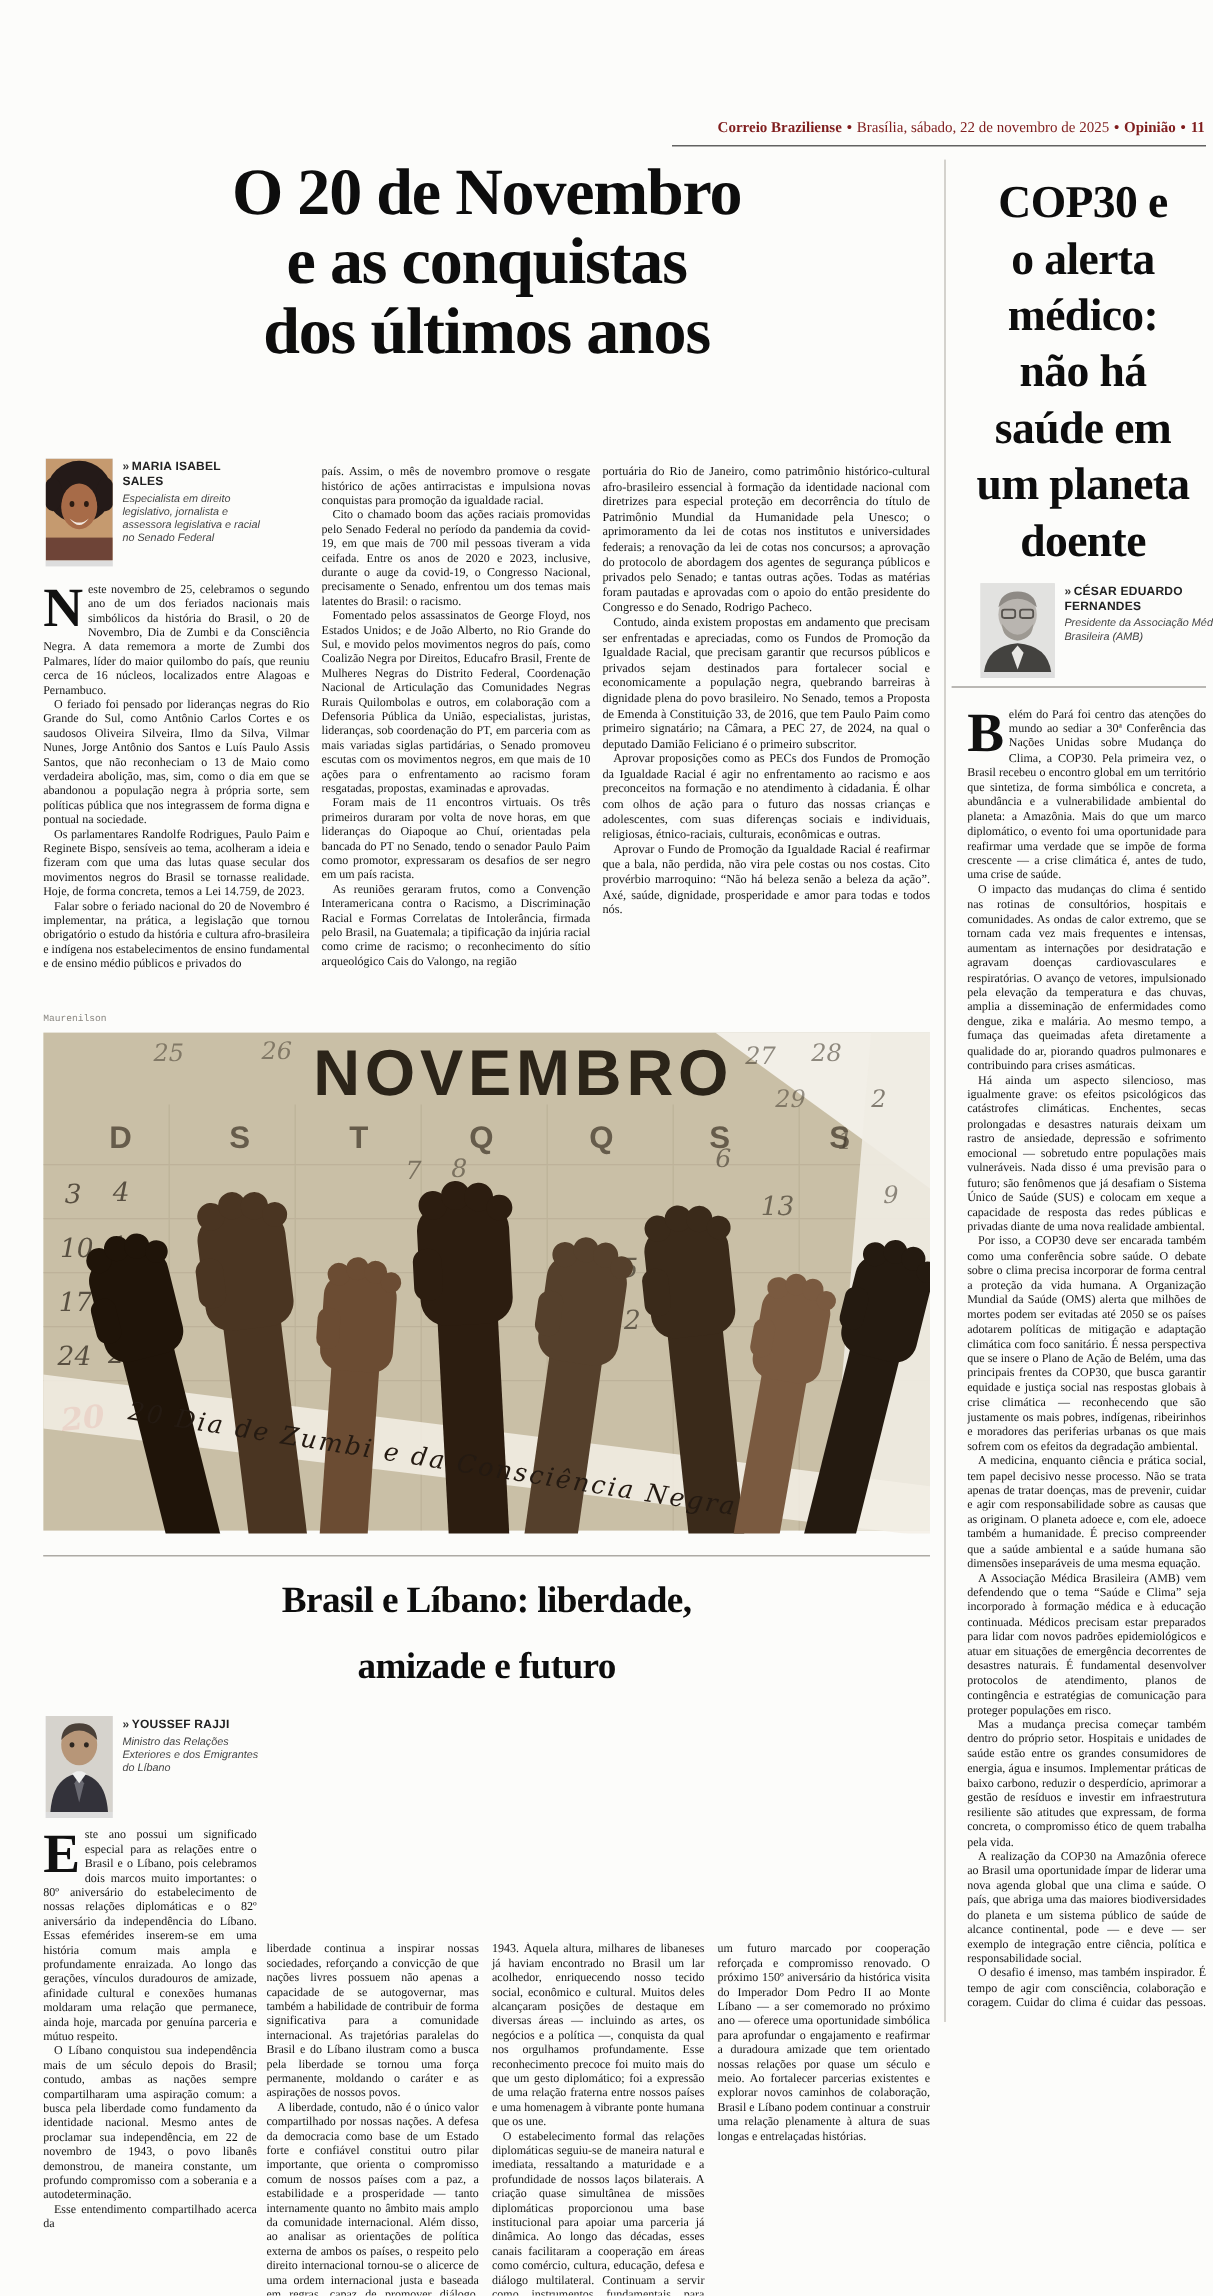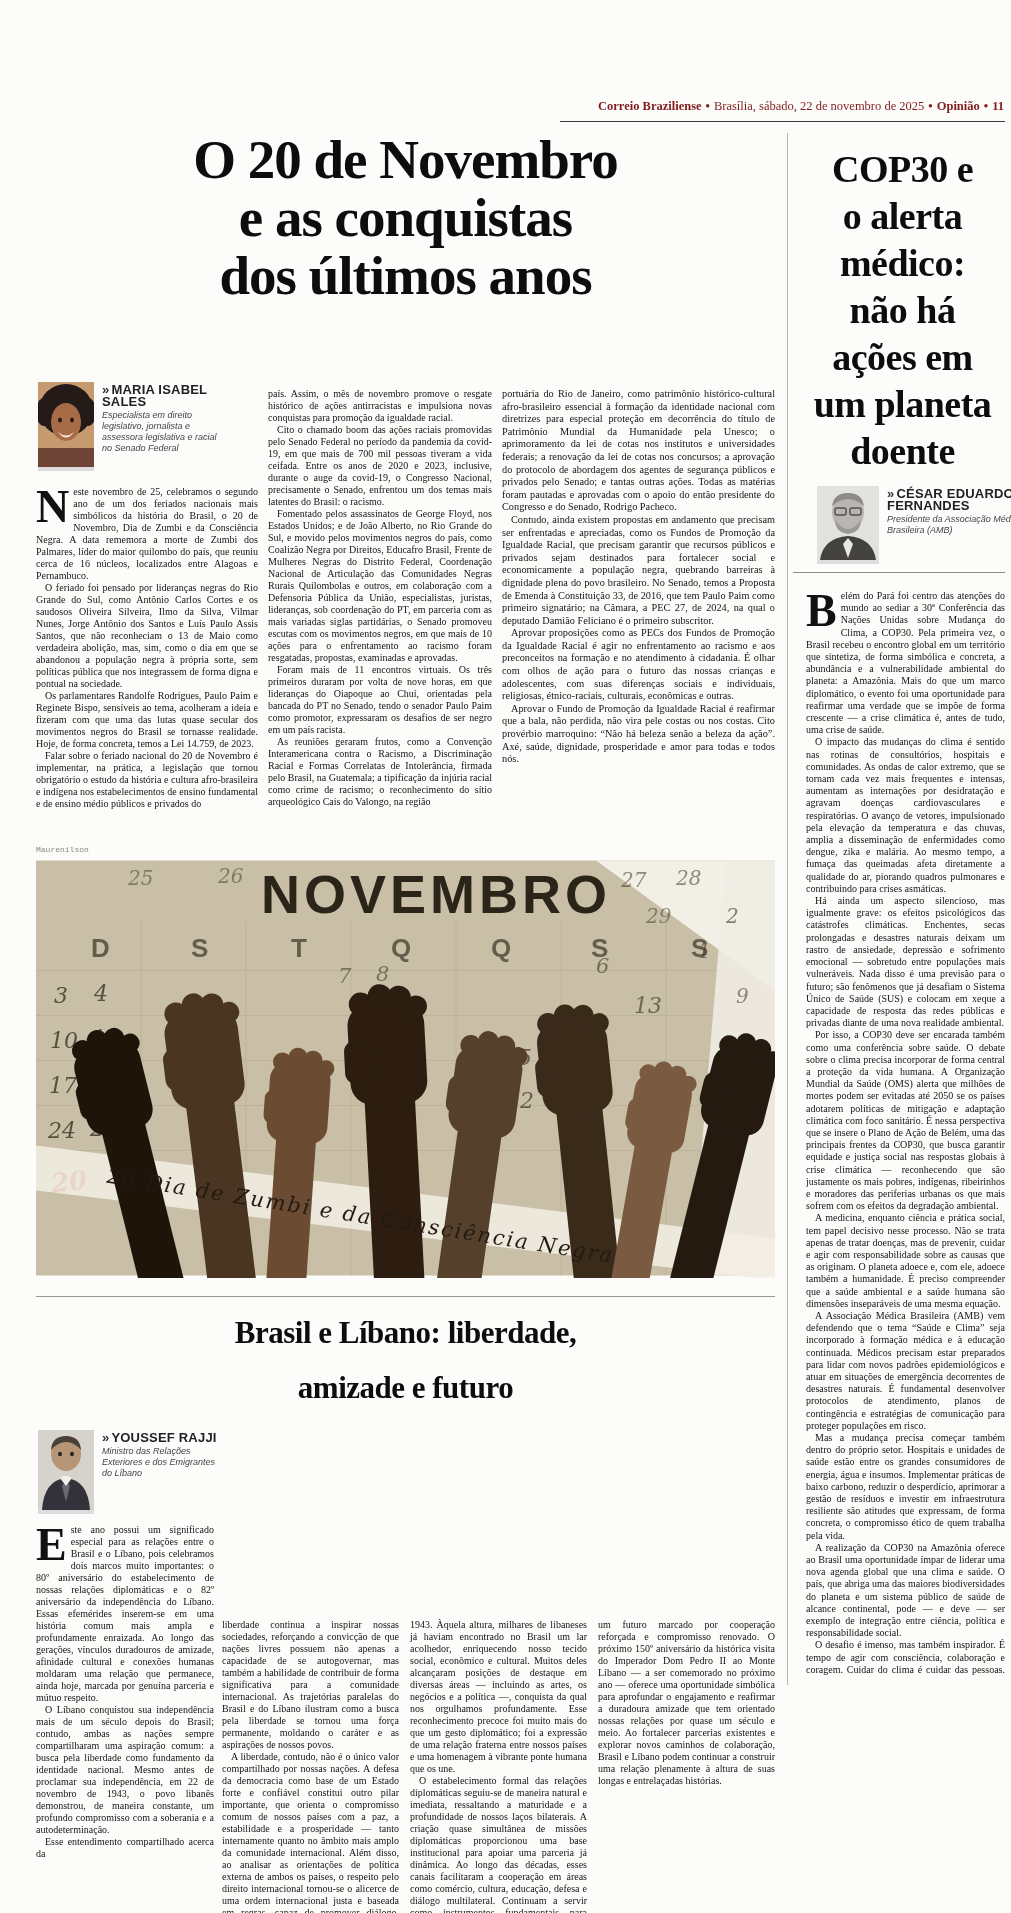--- a/index.html
+++ b/index.html
@@ -21,21 +21,21 @@
   .headline-main{left:36px;top:131px;width:739px;}
   .headline-main p{font-size:55px;line-height:58px;letter-spacing:-1px;}
   .headline-leb{left:36px;top:1305px;width:739px;}
   .headline-leb p{font-size:31px;line-height:55px;letter-spacing:-0.5px;}
   .headline-cop{left:798px;top:146px;width:209px;}
   .headline-cop p{font-size:38px;line-height:47px;letter-spacing:-0.5px;}
   
   .byline{display:flex;gap:8px;font-family:"Liberation Sans", sans-serif;}
   .byline .photo{flex:0 0 auto;overflow:hidden;background:#ddd;}
   .byline .who{padding-top:2px;}
-  .byline .name{font-size:13px;font-weight:bold;letter-spacing:.2px;color:#222;line-height:12px;}
+  .byline .name{font-size:10px;font-weight:bold;letter-spacing:.2px;color:#222;line-height:12px;}
   .byline .marker{font-weight:bold;color:#333;padding-right:2px;}
   .byline .role{font-size:9px;font-style:italic;color:#444;line-height:11px;margin-top:2px;}
   .byline-main{left:38px;top:382px;width:180px;}
   .byline-cop{left:793px;top:486px;width:212px;padding-left:24px;}
   .byline-leb{left:38px;top:1430px;width:180px;}
   .cop-rule{left:793px;top:572px;width:212px;height:1px;background:#8f8c86;}
   
   .col{font-size:10px;line-height:12px;text-align:justify;overflow:hidden;color:#141414;}
   .col p{margin:0;text-indent:9px;}
   .col p:first-child{text-indent:0;}
@@ -231,21 +231,21 @@
     <p>Guiado por essa apreciação mútua de valores comuns, o Brasil reconheceu prontamente a independência do Líbano pouco mais de um ano após sua proclamação. Esse gesto refletia a força de laços que antecediam em muito o ano de 1943. Àquela altura, milhares de libaneses já haviam encontrado no Brasil um lar acolhedor, enriquecendo nosso tecido social, econômico e cultural. Muitos deles alcançaram posições de destaque em diversas áreas — incluindo as artes, os negócios e a política —, conquista da qual nos orgulhamos profundamente. Esse reconhecimento precoce foi muito mais do que um gesto diplomático; foi a expressão de uma relação fraterna entre nossos países e uma homenagem à vibrante ponte humana que os une.</p>
     <p>O estabelecimento formal das relações diplomáticas seguiu-se de maneira natural e imediata, ressaltando a maturidade e a profundidade de nossos laços bilaterais. A criação quase simultânea de missões diplomáticas proporcionou uma base institucional para apoiar uma parceria já dinâmica. Ao longo das décadas, esses canais facilitaram a cooperação em áreas como comércio, cultura, educação, defesa e diálogo multilateral. Continuam a servir como instrumentos fundamentais para promover interesses comuns e fortalecer o entendimento mútuo entre nossos governos e povos.</p>
     <p>Ao celebrarmos essas datas comemorativas, Brasil e Líbano são chamados não apenas a honrar seu passado compartilhado, mas também a vislumbrar um futuro marcado por cooperação reforçada e compromisso renovado. O próximo 150º aniversário da histórica visita do Imperador Dom Pedro II ao Monte Líbano — a ser comemorado no próximo ano — oferece uma oportunidade simbólica para aprofundar o engajamento e reafirmar a duradoura amizade que tem orientado nossas relações por quase um século e meio. Ao fortalecer parcerias existentes e explorar novos caminhos de colaboração, Brasil e Líbano podem continuar a construir uma relação plenamente à altura de suas longas e entrelaçadas histórias.</p>
   </div>
 
 <div class="abs headline headline-cop">
     <p>COP30 e</p>
     <p>o alerta</p>
     <p>médico:</p>
     <p>não há</p>
-    <p>ações em</p>
+    <p>saúde em</p>
     <p>um planeta</p>
     <p>doente</p>
   </div>
 
 <div class="abs byline byline-cop">
   <div class="photo">
     <svg width="62" height="74" viewBox="0 0 62 74">
       <rect width="62" height="74" fill="#e2e2e0"></rect>
       <ellipse cx="31" cy="26" rx="16" ry="18" fill="#b9b5b0"></ellipse>
       <path d="M15,20 Q17,7 31,7 Q45,7 47,20 Q39,13 31,13 Q23,13 15,20Z" fill="#8e8a85"></path>

